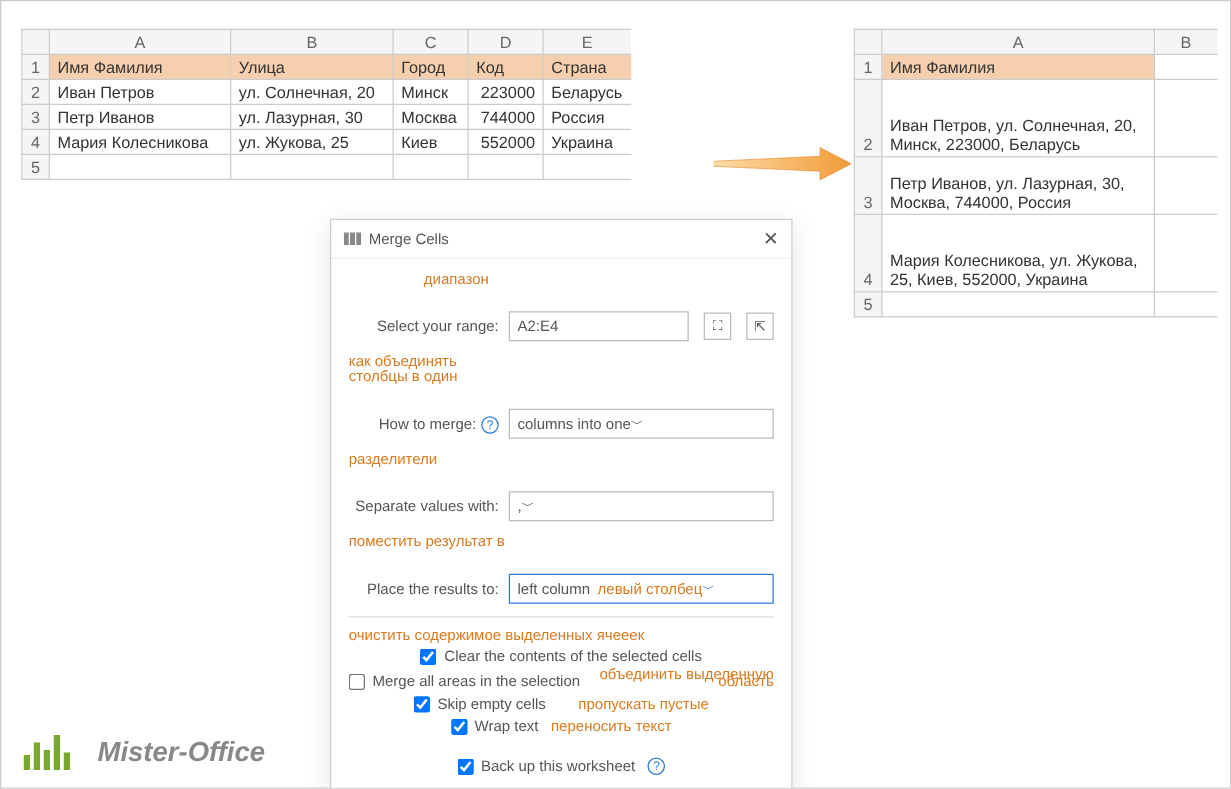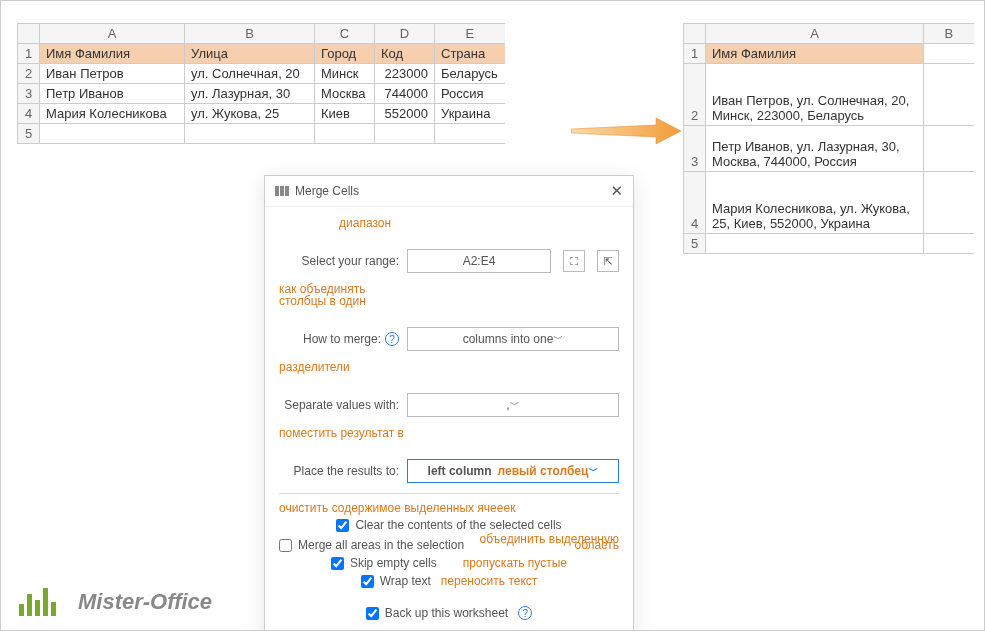--- a/index.html
+++ b/index.html
@@ -76,21 +76,21 @@
   .form-row { display: flex; align-items: center; margin: 20px 0 10px 0; gap: 8px; }
   .form-row label { width: 120px; text-align: right; color: #555; }
   .input {
     flex: 1;
     border: 1px solid #bbb;
     padding: 3px 6px;
     background: #fff;
     height: 24px;
     display: flex;
     align-items: center;
-    justify-content: center;
+    justify-content: flex-start;
   }
   .input.sel { border: 1px solid #2e7cd6; }
   .input .chev { color: #555; font-size: 10px; }
   .input .chev.blue { color: #2e7cd6; }
   .icon-btn {
     width: 22px; height: 22px; border: 1px solid #bbb;
     display: flex; align-items: center; justify-content: center;
     font-size: 11px; color: #555; margin-left: 4px;
   }
   .qmark {
@@ -125,21 +125,21 @@
     background: #2e7cd6; border-color: #2e7cd6; color: #0f172a;
   }
   .logo {
     position: absolute; bottom: 14px; left: 18px;
     display: flex; align-items: center; gap: 14px;
   }
   .logo .bars { display: flex; align-items: flex-end; gap: 3px; }
   .logo .bar { width: 5px; background: #7aa82f; }
   .logo .txt { font-size: 22px; font-weight: bold; color: #888; margin-left: 8px; font-style: italic; }
   .lc-ann { color:#d97a1f; margin-left:6px; }
-  .compound { display:flex; align-items:center; flex:1;font-weight:bold; }
+  .compound { display:flex; align-items:center; flex:1; }
 </style>
 </head>
 <body>
 
 <table class="grid" style="top:22px;left:16px">
   <tbody>
       <tr>
     <th class="corner"></th>
     <th style="width:145px">A</th>
     <th style="width:130px">B</th>

